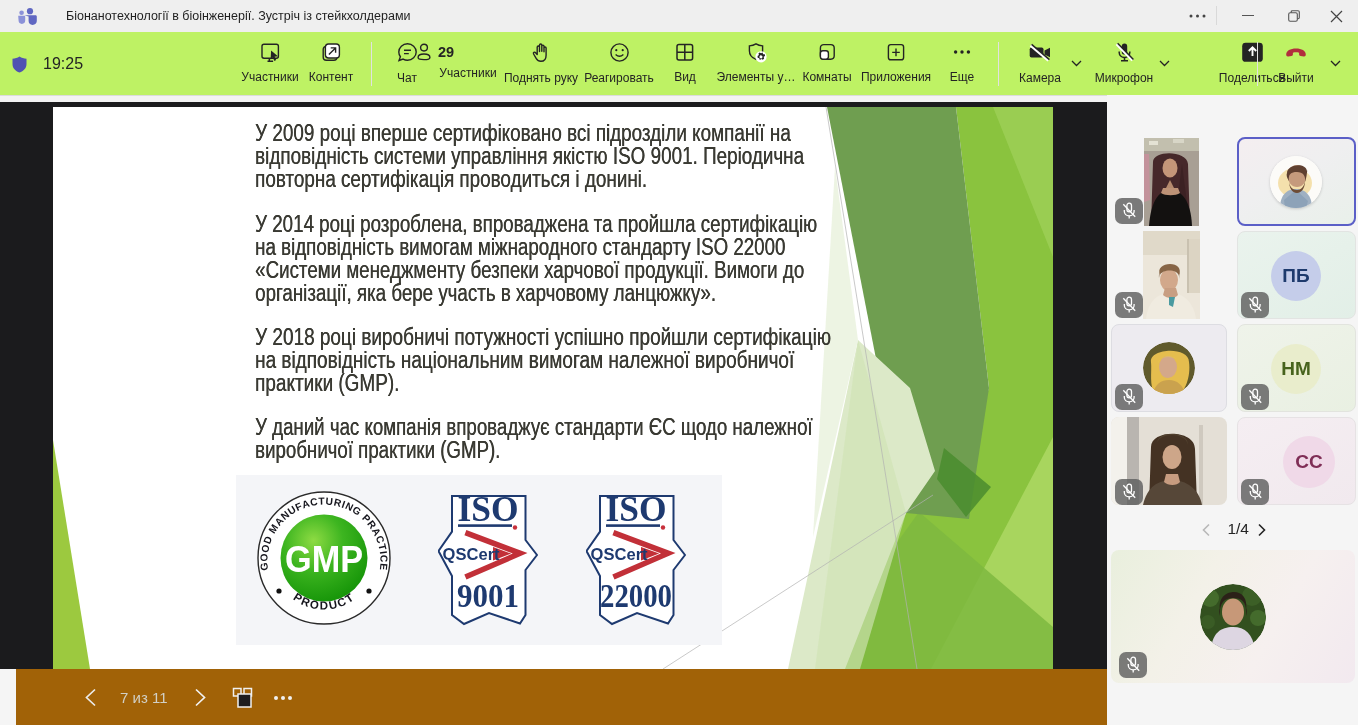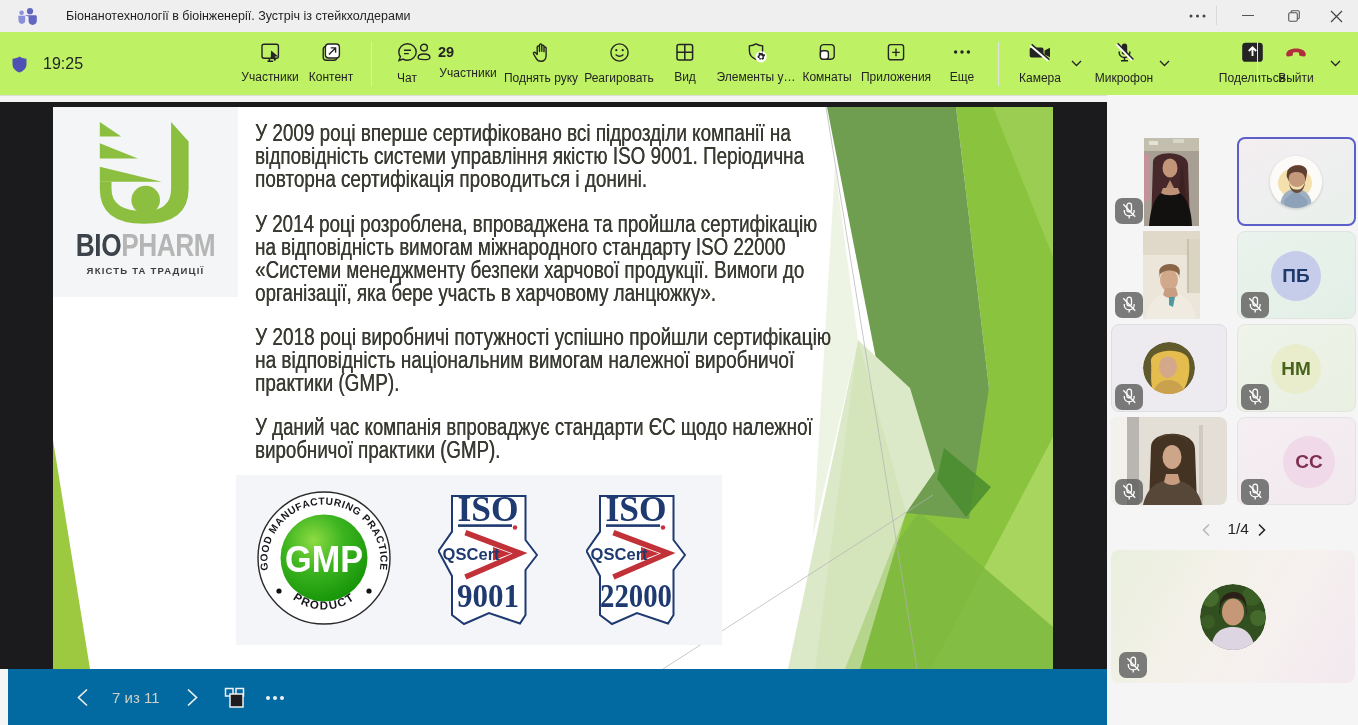--- a/index.html
+++ b/index.html
@@ -15,21 +15,21 @@
 
 #toolbar { position:absolute; left:0; top:32px; width:1358px; height:63px; background:#bef264; }
 #gapstrip { position:absolute; left:0; top:95px; width:1358px; height:7px; background:#f3f3f3; border-top:1px solid #dcdcdc; }
 .tbtn { position:absolute; top:9px; text-align:center; color:#242424; }
 .tbtn .lbl { font-size:12px; color:#242424; margin-top:3px; white-space:nowrap; }
 .tsep { position:absolute; top:10px; width:1px; height:44px; background:#e1e1e1; }
 
 
 #stage { position:absolute; left:0; top:102px; width:1107px; height:567px; background:#1b1b1d; }
 #slide { position:absolute; left:53px; top:4.5px; width:1000px; height:562px; background:#ffffff; overflow:hidden; }
-#navbar { position:absolute; left:8px; top:669px; width:1107px; height:56px; background:#0369a1;padding-left:36px; }
+#navbar { position:absolute; left:16px; top:669px; width:1107px; height:56px; background:#a16207;padding-left:36px; }
 
 
 #logobox { position:absolute; left:0; top:0; width:185px; height:190px; background:#f4f5f6; }
 .ptext { position:absolute; left:202px; font-size:23px; line-height:23px; color:#3a3a33; transform-origin:0 0; text-shadow:0.35px 0 0 currentColor; white-space:nowrap; }
 #isostrip { position:absolute; left:183px; top:368px; width:486px; height:170px; background:#f4f5f8; }
 
 
 #sidebar { position:absolute; left:1107px; top:95px; width:251px; height:630px; background:#f5f5f5;padding-left:36px; }
 .tile { position:absolute; border-radius:8px; }
 .init-circle { position:absolute; border-radius:50%; display:flex; align-items:center; justify-content:center;
@@ -219,33 +219,20 @@
         </svg>
       <svg class="abs" style="left:1330px;top:28px" width="11" height="7" viewBox="0 0 11 7">
           <path d="M1 1 L5.5 5.5 L10 1" fill="none" stroke="#242424" stroke-width="1.3"></path>
         </svg>
     </div>
   </div>
   <div id="gapstrip"></div>
 
   <div id="stage">
     <div id="slide">
-      <div id="logobox">
-        <svg class="abs" style="left:40px;top:12px" width="100" height="105" viewBox="0 0 100 105">
-          <g fill="#8cbf3f">
-            <polygon points="6.8,3 28.2,17.6 6.8,17.6"></polygon>
-            <polygon points="6.8,24.3 44.8,39.5 6.8,39.5"></polygon>
-            <polygon points="6.8,47.8 68.6,62.8 6.8,62.8"></polygon>
-            <path d="M78.1 3 L95.6 22.4 L95.6 70 Q95.6 104.8 51 104.8 Q6.8 104.8 6.8 70 L6.8 62.8 L18.5 62.8 L18.5 70 Q18.5 92 51 92 Q78.1 92 78.1 70 Z"></path>
-            <circle cx="52.7" cy="81" r="14.3"></circle>
-          </g>
-        </svg>
-        <div class="abs" style="left:0;top:120px;width:185px;text-align:center;font-weight:700;font-size:32px;letter-spacing:-0.5px;color:#3d434b;transform:scaleX(0.82);transform-origin:center">BIO<span style="color:#b5b5b5">PHARM</span></div>
-        <div class="abs" style="left:0;top:158px;width:185px;text-align:center;font-weight:700;font-size:9.5px;letter-spacing:1.2px;color:#3c3c3c">ЯКІСТЬ ТА ТРАДИЦІЇ</div>
-      </div>
       <svg id="facet" class="abs" style="left:0;top:0" width="1000" height="562" viewBox="0 0 1000 562">
         <polygon points="0,333 0,562 37,562" fill="#9cc93f"></polygon>
         <polygon points="903,0 1000,0 1000,562 753,562 853,406 905,375 936,281" fill="#8ac33e"></polygon>
         <polygon points="940,0 1000,0 1000,150" fill="#9bce54" opacity="0.9"></polygon>
         <polygon points="1000,330 1000,562 878,562" fill="#a8d55e"></polygon>
         <polygon points="753,562 866,405 1000,520 1000,562" fill="#7eb93f" opacity="0.85"></polygon>
         <polygon points="774,0 903,0 936,281 916,412 853,406" fill="#6f9e50"></polygon>
         <polygon points="891,341 938,380 913,410 884,372" fill="#4a8c2e" opacity="0.85"></polygon>
         <polygon points="805,233 857,281 882,364 853,406 792,562 735,562" fill="#dce9c8"></polygon>
         <polygon points="805,233 853,406 807,562 762,562" fill="#cfe3b4" opacity="0.65"></polygon>

